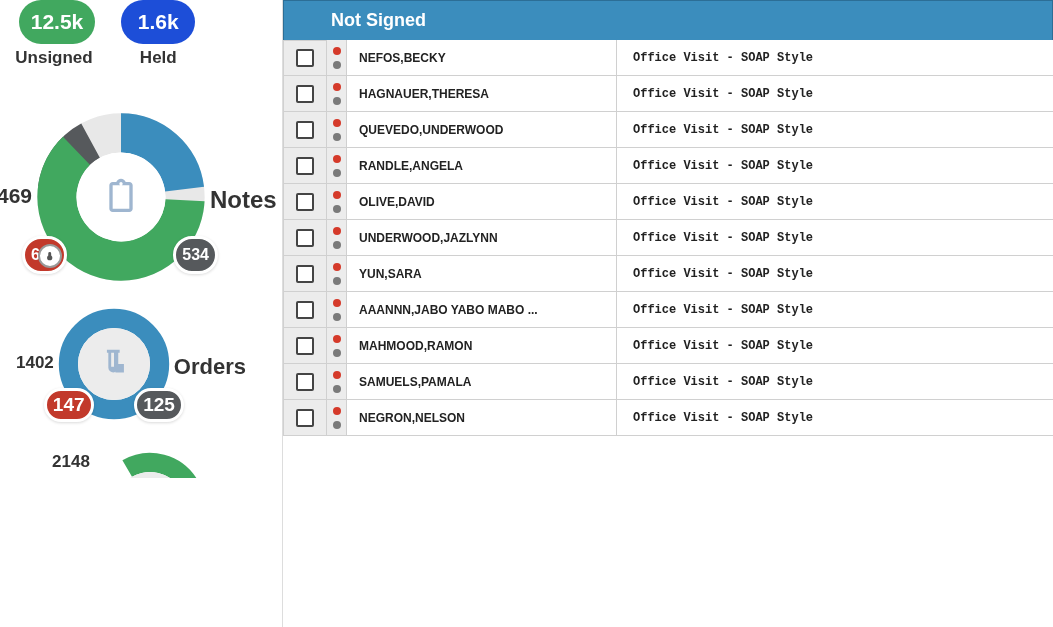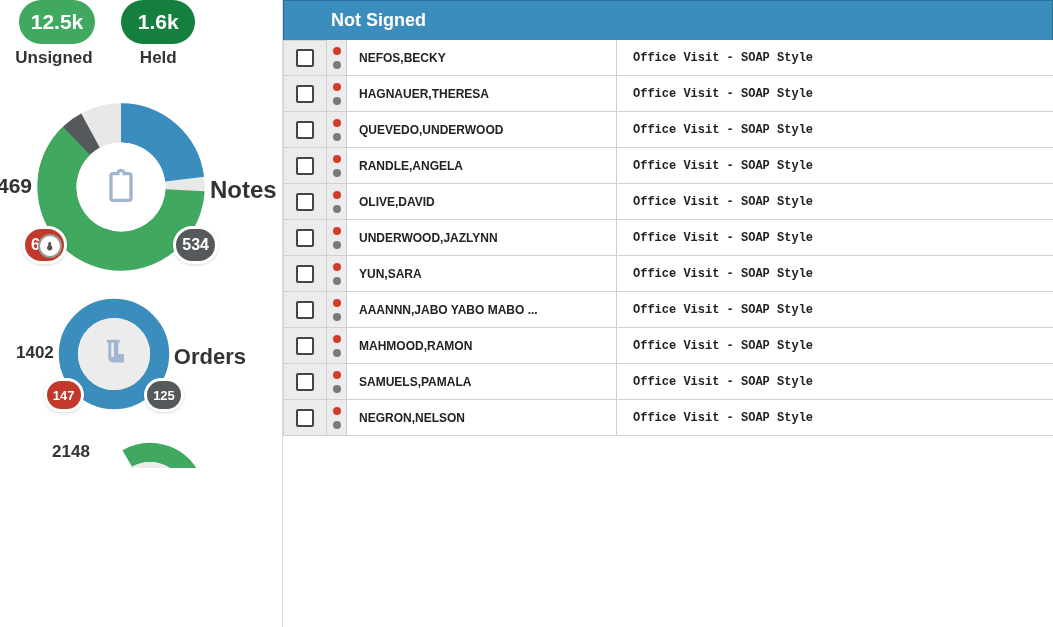--- a/index.html
+++ b/index.html
@@ -18,21 +18,21 @@
     flex-shrink: 0;
     display: flex;
     flex-direction: column;
     align-items: center;
     padding-top: 0;
     position: relative;
   }
   .pills-row {
     display: flex;
     gap: 26px;
-    margin-bottom: 30px;
+    margin-bottom: 40px;
     margin-left: -20px;
   }
   .pill-block {
     display: flex;
     flex-direction: column;
     align-items: center;
     gap: 4px;
   }
   .pill {
     min-width: 74px;
@@ -40,21 +40,21 @@
     border-radius: 22px;
     display: flex;
     align-items: center;
     justify-content: center;
     color: #fff;
     font-weight: 700;
     font-size: 21px;
     padding: 0 12px;
   }
   .pill.green { background: #41a85f; }
-  .pill.gray  { background: #15803d; }
+  .pill.gray  { background: #1d4ed8; }
   .pill-label {
     font-size: 17px;
     font-weight: 600;
     color: #333;
   }
 
   .donut-block {
     display: flex;
     flex-direction: row;
     align-items: center;
@@ -100,21 +100,21 @@
   .donut-title {
     font-size: 24px;
     font-weight: 600;
     color: #333;
     margin-top: 6px;
   }
 
   .donut-small .donut-wrap { width: 120px; height: 120px; }
   .donut-small .donut-top-number { font-size: 17px; }
   .donut-small .donut-title { font-size: 22px; }
-  .donut-small .badge { min-width: 34px; height: 34px; font-size: 13px; }
+  .donut-small .badge { min-width: 34px; height: 34px; font-size: 19px; }
 
   .cursor {
     position: absolute;
     width: 24px;
     height: 24px;
     background: #fff;
     border-radius: 50%;
     border: 2px solid #999;
     display: flex;
     align-items: center;

